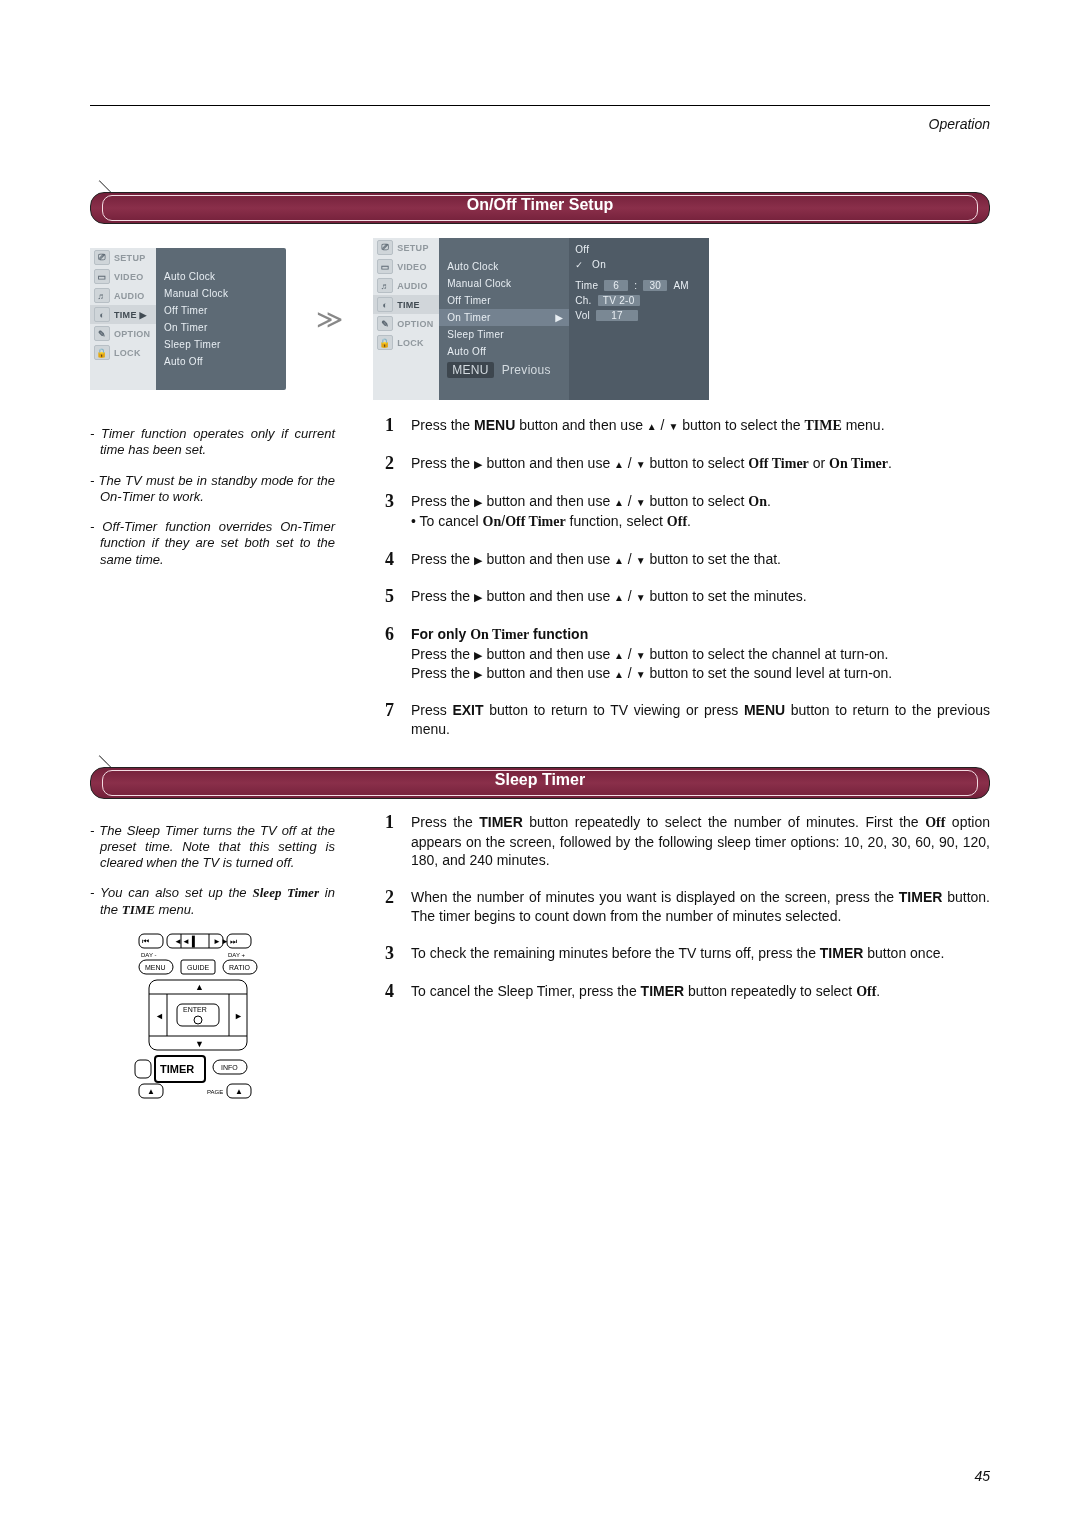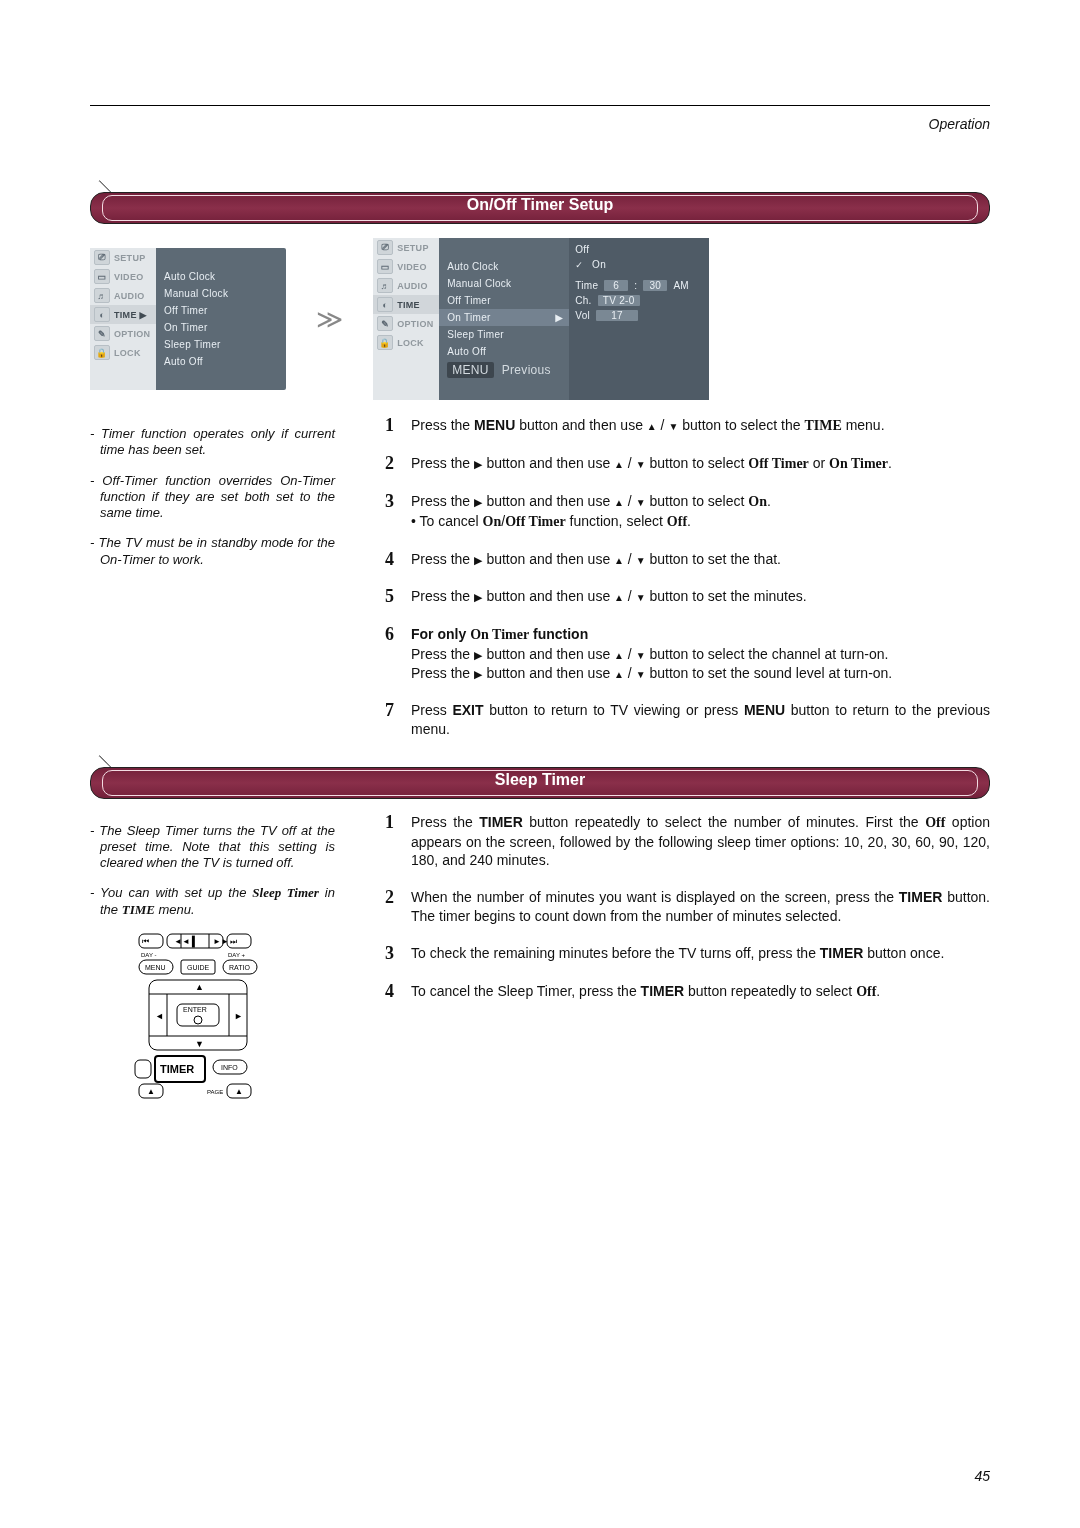--- a/index.html
+++ b/index.html
@@ -361,22 +361,22 @@
             <span class="fld w">17</span>
           </div>
         </div>
       </div>
     </div>
   </div>
 
   <div class="cols">
     <div class="left">
       <div class="note note-dash">Timer function operates only if current time has been set.</div>
+      <div class="note note-dash">The TV must be in standby mode for the On-Timer to work.</div>
       <div class="note note-dash">Off-Timer function overrides On-Timer function if they are set both set to the same time.</div>
-      <div class="note note-dash">The TV must be in standby mode for the On-Timer to work.</div>
     </div>
 
     <div class="right">
       <ol class="steps">
         <li>
             <span class="num">1</span>
           <span class="txt">
             <span>Press the </span><span class="b">MENU</span><span> button and then use </span><span class="arrow-up"></span> / <span class="arrow-down"></span><span> button to select the </span><span class="bf">TIME</span><span> menu.</span>
           </span>
         </li>
@@ -427,21 +427,21 @@
     <div class="tab-cut"></div>
     <div class="pill"></div>
     <div class="pill-inner"></div>
     <div class="pill-title">Sleep Timer</div>
   </div>
 
   <div class="cols">
     <div class="left">
       <div class="note note-dash">The Sleep Timer turns the TV off at the preset time. Note that this setting is cleared when the TV is turned off.</div>
       <div class="note note-dash">
-        <span>You can with set up the </span><span class="bf">Sleep Timer</span><span> in the </span><span class="bf">TIME</span><span> menu.</span>
+        <span>You can also set up the </span><span class="bf">Sleep Timer</span><span> in the </span><span class="bf">TIME</span><span> menu.</span>
       </div>
 
       <div class="remote">
         <svg viewBox="0 0 160 170">
 
           <rect x="6" y="2" width="24" height="14" rx="5" fill="#fff" stroke="#000"></rect>
           <rect x="34" y="2" width="56" height="14" rx="5" fill="#fff" stroke="#000"></rect>
           <line x1="48" y1="2" x2="48" y2="16" stroke="#000"></line>
           <line x1="76" y1="2" x2="76" y2="16" stroke="#000"></line>
           <text x="41" y="12" font-size="8">◄◄</text>

